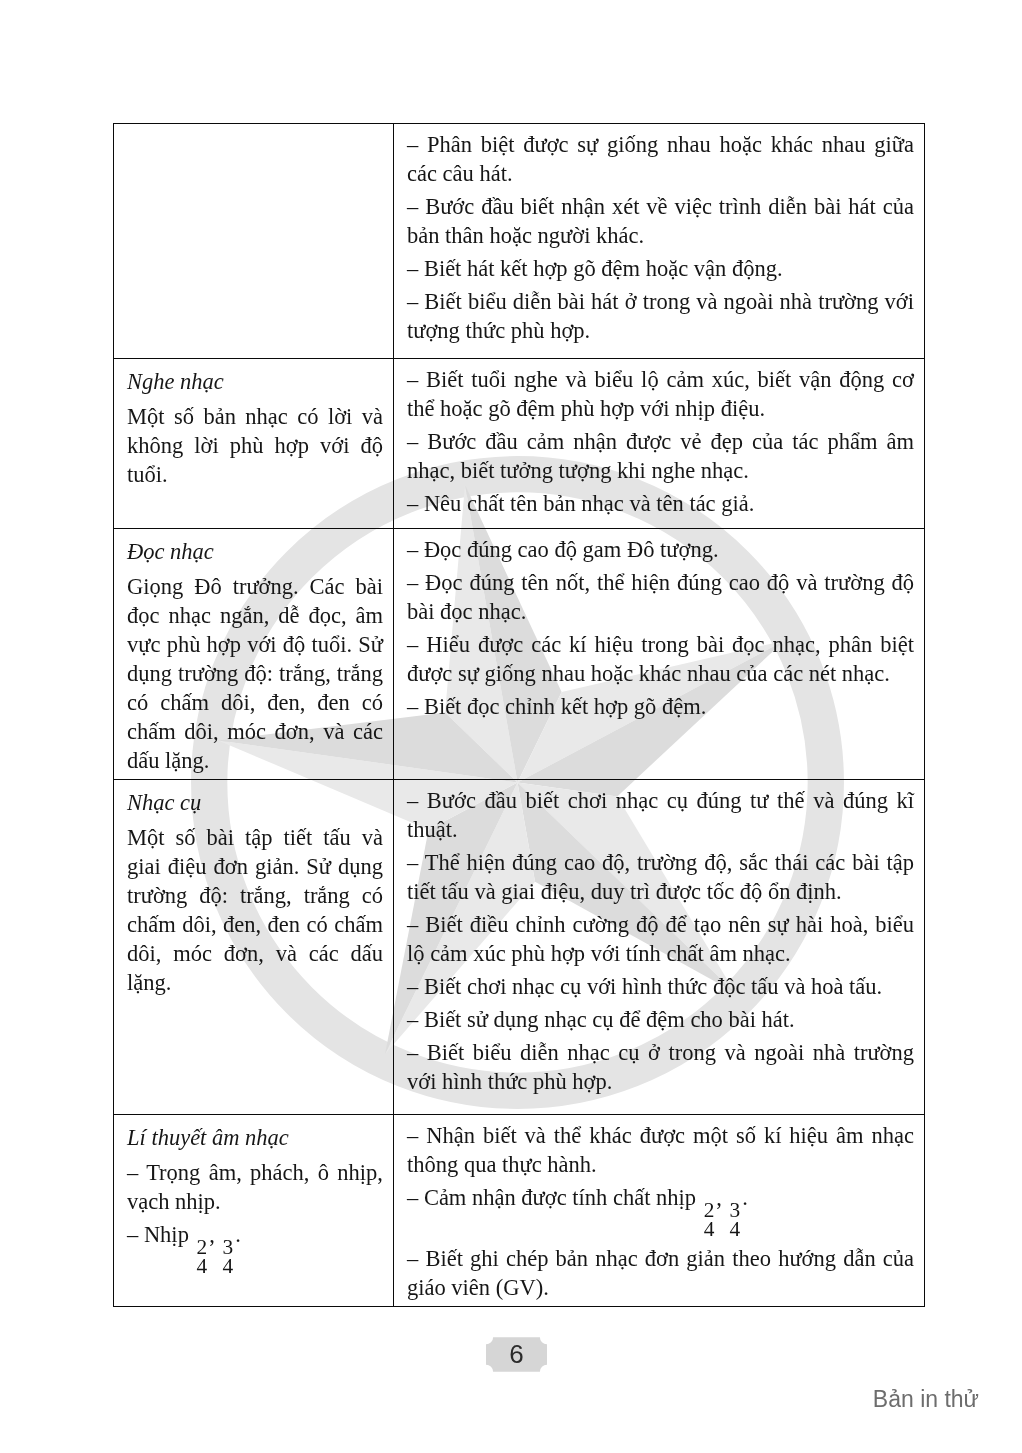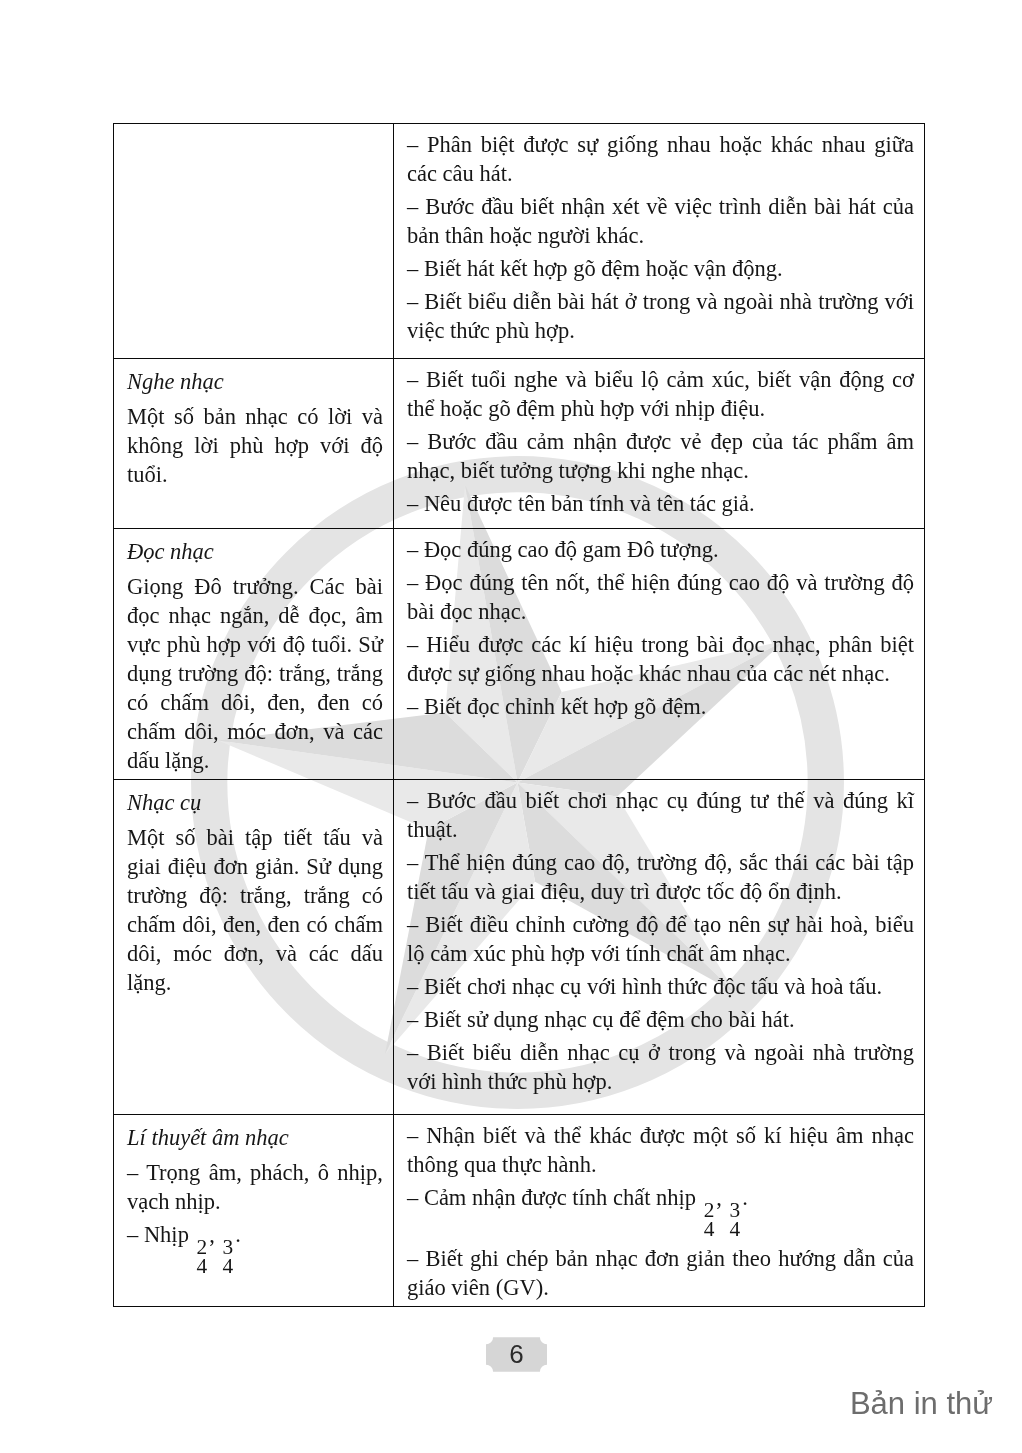--- a/index.html
+++ b/index.html
@@ -62,23 +62,23 @@
     width:61px;height:35px;
     z-index:1;
   }
   .page-number-badge .num{
     position:absolute;left:0;top:0;width:100%;height:100%;
     display:flex;align-items:center;justify-content:center;
     font-family:"Liberation Sans", sans-serif;
     font-size:26px;color:#2b2b2b;
   }
   .print-label{
-    position:absolute;right:29px;top:1386px;
+    position:absolute;right:43px;top:1386px;
     font-family:"Liberation Sans", sans-serif;
-    font-size:31px;color:#6d6d6d;
+    font-size:23px;color:#6d6d6d;
     z-index:1;
   }
 </style>
 </head>
 <body>
 
 <div class="page">
 
   <svg class="watermark" viewBox="-330 -330 660 660" xmlns="http://www.w3.org/2000/svg" aria-hidden="true">
     <circle r="306" fill="none" stroke="#e4e4e4" stroke-width="36"></circle>
@@ -101,33 +101,33 @@
         <col style="width:531px">
       </colgroup>
 
     <tbody>
         <tr class="r1">
       <td class="cell"></td>
       <td class="cell">
         <p class="requirement-item">– Phân biệt được sự giống nhau hoặc khác nhau giữa các câu hát.</p>
         <p class="requirement-item">– Bước đầu biết nhận xét về việc trình diễn bài hát của bản thân hoặc người khác.</p>
         <p class="requirement-item">– Biết hát kết hợp gõ đệm hoặc vận động.</p>
-        <p class="requirement-item">– Biết biểu diễn bài hát ở trong và ngoài nhà trường với việc thức phù hợp.</p>
+        <p class="requirement-item">– Biết biểu diễn bài hát ở trong và ngoài nhà trường với tượng thức phù hợp.</p>
       </td>
     </tr>
 
     <tr class="r2">
       <td class="cell">
         <div class="topic-heading">Nghe nhạc</div>
         <p class="topic-description">Một số bản nhạc có lời và không lời phù hợp với độ tuổi.</p>
       </td>
       <td class="cell">
         <p class="requirement-item">– Biết tuổi nghe và biểu lộ cảm xúc, biết vận động cơ thể hoặc gõ đệm phù hợp với nhịp điệu.</p>
         <p class="requirement-item">– Bước đầu cảm nhận được vẻ đẹp của tác phẩm âm nhạc, biết tưởng tượng khi nghe nhạc.</p>
-        <p class="requirement-item">– Nêu được tên bản tính và tên tác giả.</p>
+        <p class="requirement-item">– Nêu chất tên bản nhạc và tên tác giả.</p>
       </td>
     </tr>
 
     <tr class="r3">
       <td class="cell">
         <div class="topic-heading">Đọc nhạc</div>
         <p class="topic-description">Giọng Đô trưởng. Các bài đọc nhạc ngắn, dễ đọc, âm vực phù hợp với độ tuổi. Sử dụng trường độ: trắng, trắng có chấm dôi, đen, đen có chấm dôi, móc đơn, và các dấu lặng.</p>
       </td>
       <td class="cell">
         <p class="requirement-item">– Đọc đúng cao độ gam Đô tượng.</p>

